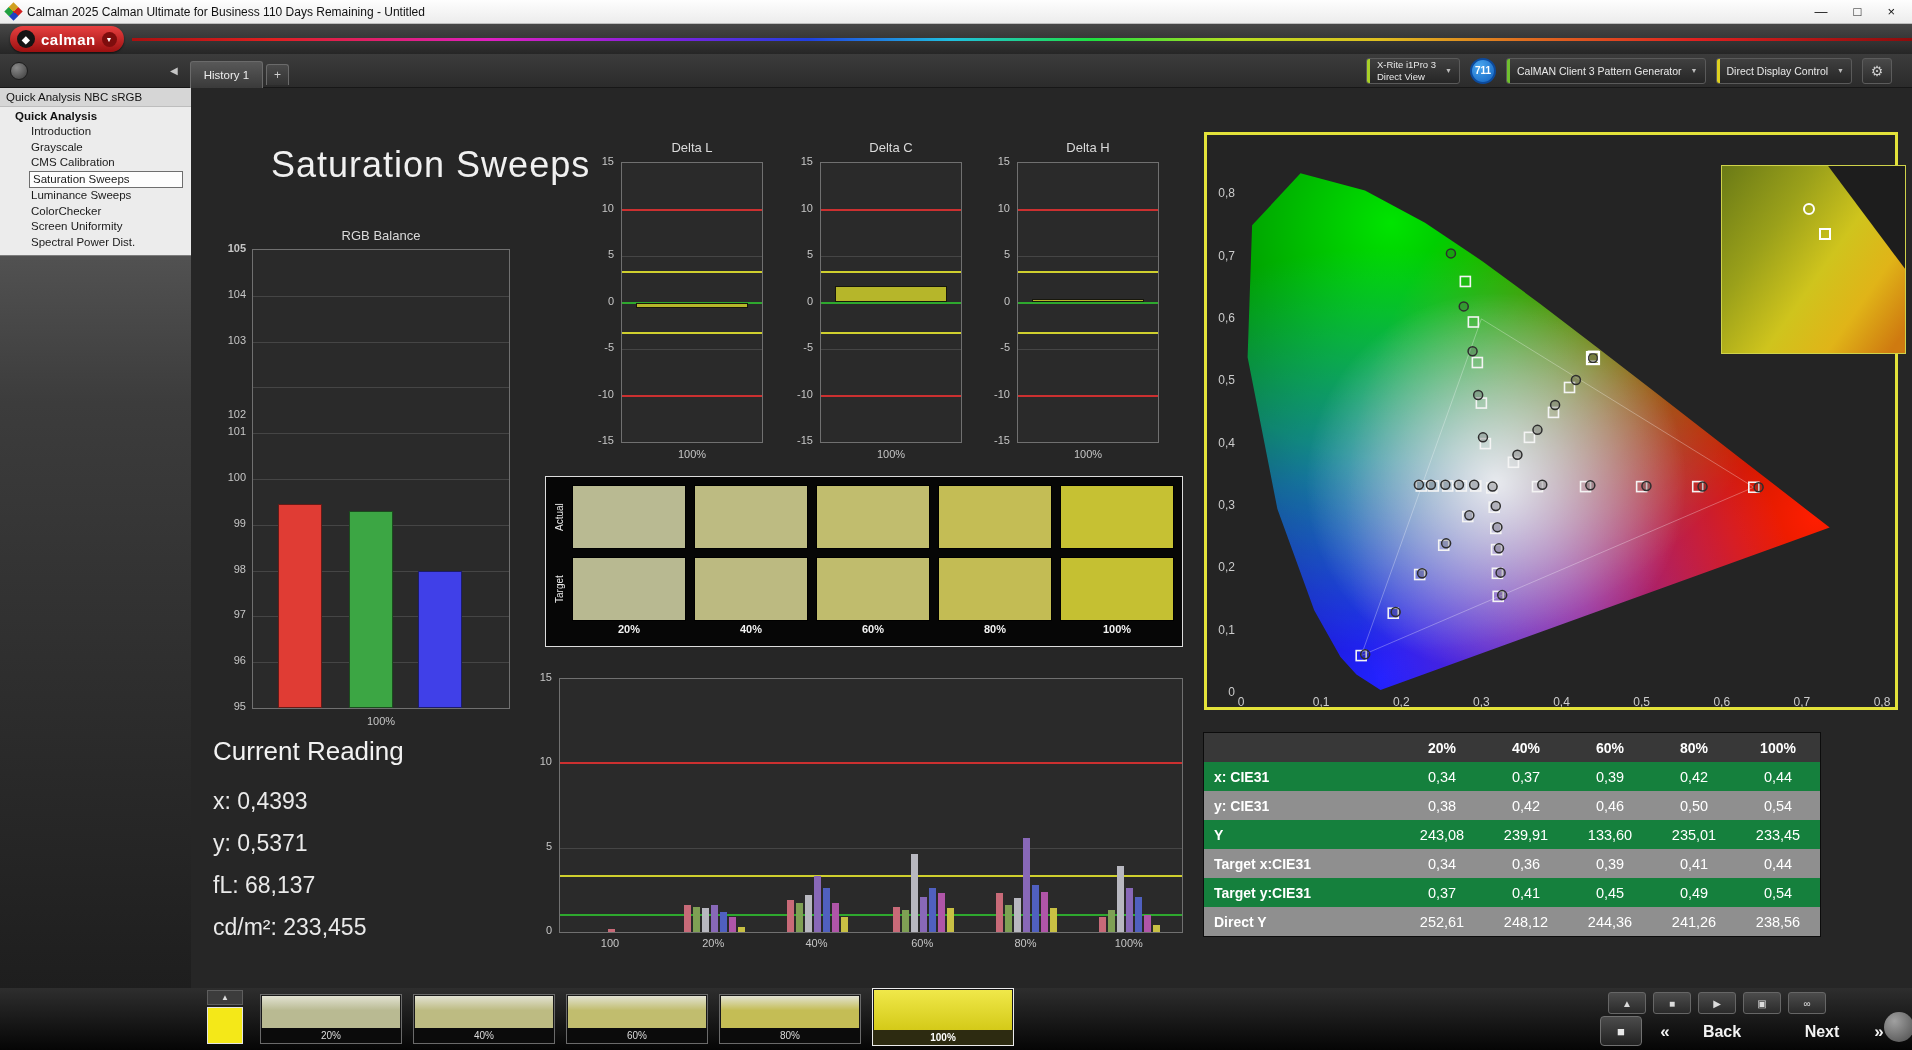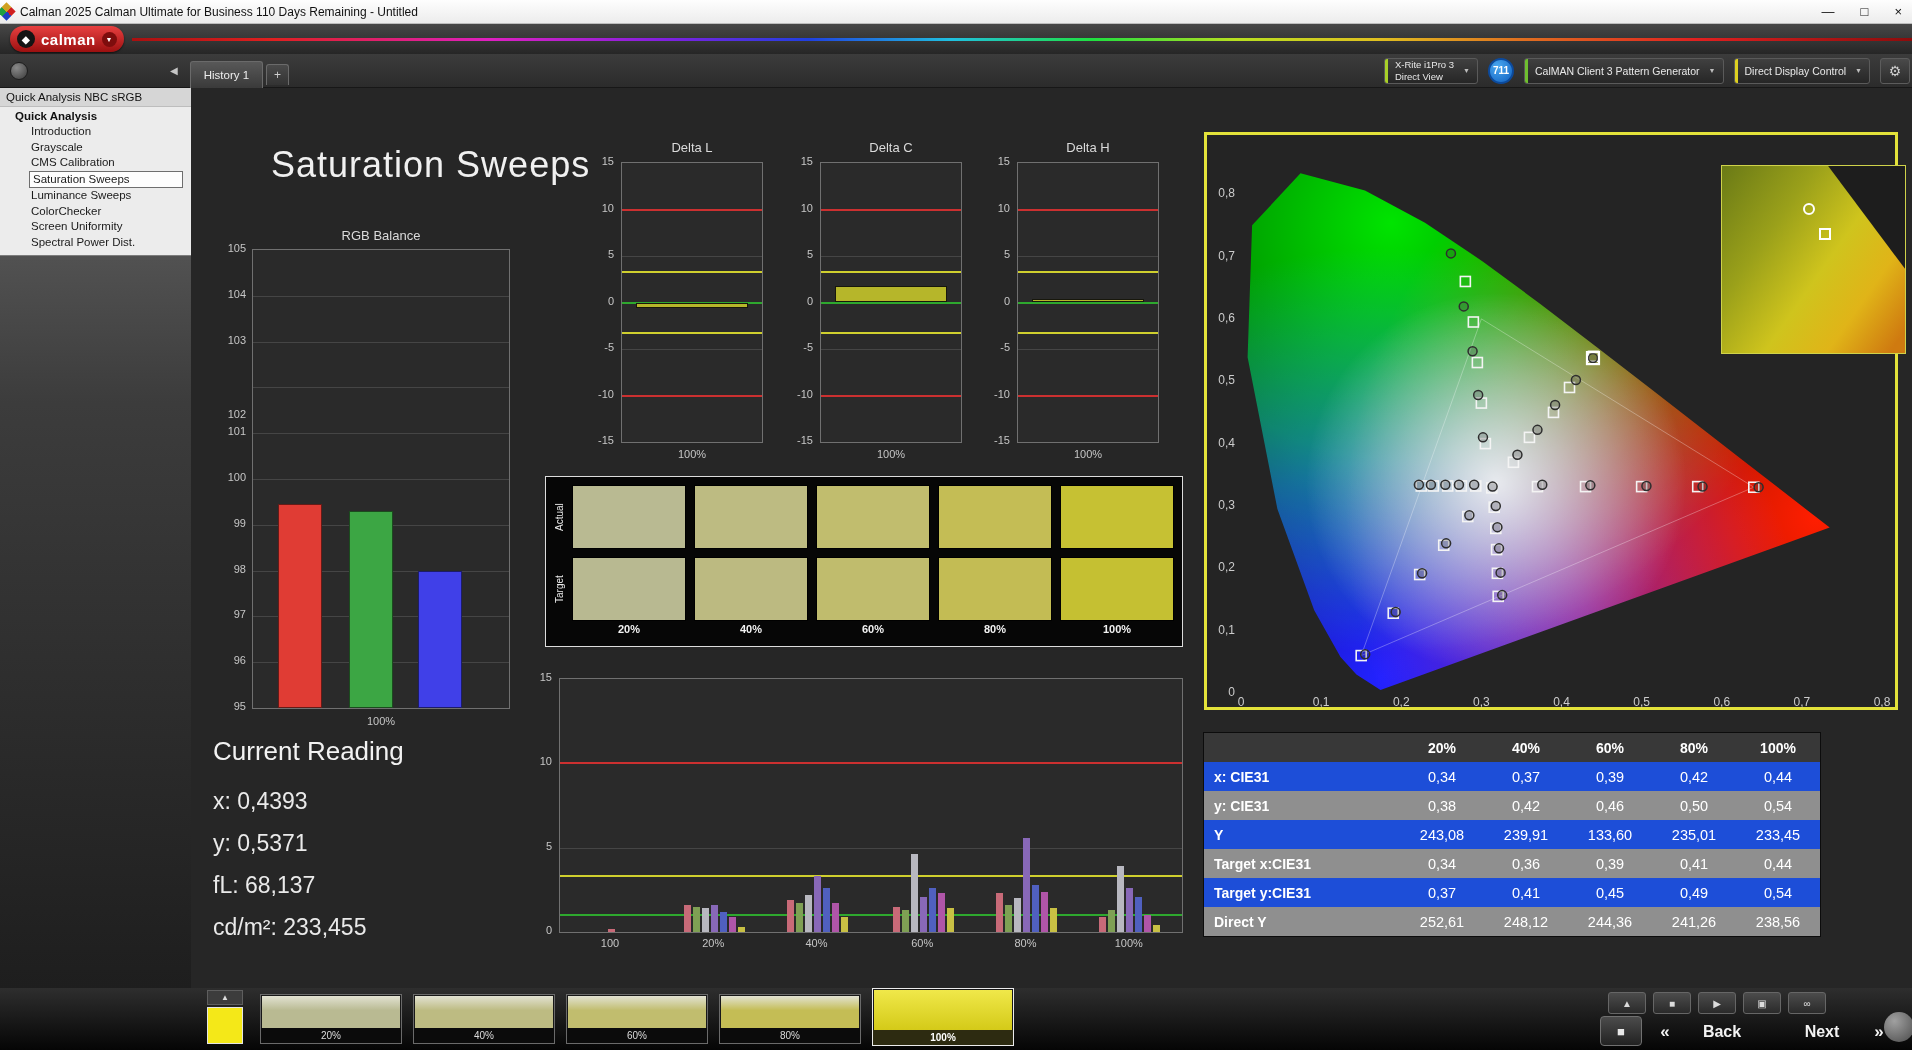--- a/index.html
+++ b/index.html
@@ -1,36 +1,36 @@
 <!DOCTYPE html>
 <html><head>
 <meta charset="utf-8">
 <style>
   *{margin:0;padding:0;box-sizing:border-box}
   html,body{width:1912px;height:1050px;overflow:hidden}
   body{position:relative;background:#262626;font-family:"Liberation Sans",sans-serif;-webkit-font-smoothing:antialiased}
   
-  #titlebar{position:absolute;left:0;top:0;width:100%;height:24px;background:linear-gradient(#fefefe,#ececec);border-bottom:1px solid #bdbdbd;display:flex;align-items:center;padding:0 0;gap:7px;z-index:30}
+  #titlebar{position:absolute;left:0;top:0;width:100%;height:24px;background:linear-gradient(#fefefe,#ececec);border-bottom:1px solid #bdbdbd;display:flex;align-items:center;padding:0 7px;gap:7px;z-index:30}
   #app-icon{width:13px;height:13px;transform:rotate(45deg);background:conic-gradient(#d02020 0 25%,#2040c0 25% 50%,#20a040 50% 75%,#d0a020 75%);flex:0 0 auto}
   .win-title{font-size:12px;color:#111;white-space:nowrap}
   .win-controls{margin-left:auto;display:flex;gap:26px;padding-right:10px}
   .win-btn{font-size:13px;color:#111;line-height:20px;cursor:default}
   
   #brandrow{position:absolute;left:0;top:24px;width:100%;height:30px;background:linear-gradient(#474747,#262626);display:flex;align-items:center;z-index:29}
   #logo{margin-left:10px;height:26px;border-radius:13px;background:linear-gradient(#e84040,#9c1010);display:flex;align-items:center;gap:6px;padding:0 7px;color:#fff;font-weight:bold;font-size:15px;letter-spacing:.5px;box-shadow:0 1px 2px rgba(0,0,0,.6)}
   .logo-mark{width:18px;height:18px;border-radius:50%;background:#141414;color:#fff;font-size:10px;display:flex;align-items:center;justify-content:center}
   .logo-caret{width:15px;height:15px;border-radius:50%;background:#7d0d0d;color:#fff;font-size:7px;display:flex;align-items:center;justify-content:center}
   #rainbow{flex:1;height:3px;margin-left:8px;background:linear-gradient(90deg,#a81010,#e02020 8%,#e020c0 20%,#8020e0 30%,#2040e0 38%,#20c0e0 46%,#20e040 54%,#b8e020 62%,#e0c020 70%,#e07020 78%,#e02020 88%,#8c0c0c)}
   
   #toolbarrow{position:absolute;left:0;top:54px;width:100%;height:34px;background:linear-gradient(#3c3c3c,#2b2b2b);border-bottom:1px solid #171717;display:flex;align-items:center;z-index:28}
   .tb-circle{margin-left:10px;width:18px;height:18px;border-radius:50%;background:radial-gradient(circle at 35% 30%,#8a8a8a,#3a3a3a);border:1px solid #1d1d1d}
   #sidebar-collapse{margin-left:142px;font-size:10px;color:#c6c6c6}
   .tab{margin-left:12px;margin-top:7px;align-self:flex-start;height:27px;padding:0 13px;background:linear-gradient(#585858,#3a3a3a);border:1px solid #6a6a6a;border-bottom:none;border-radius:3px 3px 0 0;display:flex;align-items:center;color:#ededed;font-size:11.5px}
   .addtab{margin-left:3px;margin-top:10px;height:21px;padding:0 7px;font-size:12px;color:#cfcfcf;background:linear-gradient(#4a4a4a,#333);border-radius:3px 3px 0 0}
-  .tb-right{margin-left:auto;display:flex;align-items:center;gap:10px;padding-right:2px}
+  .tb-right{margin-left:auto;display:flex;align-items:center;gap:10px;padding-right:20px}
   .dropdown{height:26px;background:linear-gradient(#404040,#262626);border:1px solid #5a5a5a;border-radius:3px;display:flex;align-items:center;color:#e8e8e8;font-size:10.5px;padding-right:7px;overflow:hidden}
   .dd-stripe{width:3px;align-self:stretch;margin-right:7px}
   .dd-2line{display:flex;flex-direction:column;line-height:1.2;font-size:9.5px}
   .dd-caret{margin-left:9px;font-size:7px;color:#bdbdbd}
   #badge{width:26px;height:26px;border-radius:50%;background:radial-gradient(circle at 35% 30%,#4aa8f0,#1060c0);border:2px solid #0c4a9c;color:#fff;font-size:10px;font-weight:bold;display:flex;align-items:center;justify-content:center}
   .sq-btn{width:30px;height:26px;background:linear-gradient(#4a4a4a,#2c2c2c);border:1px solid #5c5c5c;border-radius:3px;color:#cfcfcf;font-size:14px;display:flex;align-items:center;justify-content:center}
   
   #sidebar{position:absolute;left:0;top:88px;width:191px;bottom:62px;background:linear-gradient(180deg,#6a6a6a 0,#3c3c3c 35%,#1e1e1e 100%);z-index:5}
   #tree-panel{background:#ececec;border-bottom:1px solid #7d7d7d;padding-bottom:5px}
   #tree-header{background:#d6d6d6;font-size:11.5px;color:#111;padding:3px 6px;border-bottom:1px solid #bdbdbd}
@@ -97,21 +97,21 @@
   .inset-circle{position:absolute;left:44%;top:20%;width:12px;height:12px;border:2px solid #fff;border-radius:50%}
   .inset-square{position:absolute;left:53%;top:33%;width:12px;height:12px;border:2px solid #fff}
   
   #data-table{position:absolute;left:1012px;top:644px;width:618px;border:1px solid #0c0c0c}
   .thead,.trow{display:flex;height:29px;align-items:center}
   .thead{background:#383838}
   .th{flex:1;text-align:center;color:#fff;font-weight:bold;font-size:14px}
   .td{flex:1;text-align:center;color:#fff;font-size:14.5px}
   .th.labelcol,.td.labelcol{flex:0 0 196px;text-align:left;padding-left:10px}
   .td.labelcol{font-weight:bold;font-size:14px}
-  .trow.dark{background:#1d4ed8}
+  .trow.dark{background:#15803d}
   .trow.gray{background:#8f8f8f}
   
   #bottombar{position:absolute;left:0;bottom:0;width:100%;height:62px;background:linear-gradient(#2e2e2e,#050505);z-index:10}
   #swatch-tab{position:absolute;left:207px;top:2px;width:36px;height:15px;background:#3c3c3c;border:1px solid #5e5e5e;color:#dcdcdc;font-size:8px;text-align:center;line-height:13px}
   #current-swatch{position:absolute;left:207px;top:19px;width:36px;height:37px;background:#f4e818;border:1px solid #e4e4e4}
   .patch-btn{position:absolute;top:6px;width:142px;height:50px;border:1px solid #6a6a6a;background:#181818}
   .pb-color{position:absolute;left:1px;right:1px;top:1px;bottom:15px}
   .pb-label{position:absolute;left:0;right:0;bottom:0;height:15px;background:rgba(8,8,8,.78);color:#dcdcdc;font-size:10px;text-align:center;line-height:15px}
   .patch-btn.active{top:0;height:58px;border-color:#ececec}
   .patch-btn.active .pb-color{bottom:15px;background:linear-gradient(#f0e84a,#d4ca18)}
@@ -203,21 +203,21 @@
       <div class="ytick" style="top: 451px;">95</div>
       <div class="ytick" style="top: 405.2px;">96</div>
       <div class="ytick" style="top: 359.4px;">97</div>
       <div class="ytick" style="top: 313.6px;">98</div>
       <div class="ytick" style="top: 267.8px;">99</div>
       <div class="ytick" style="top: 222px;">100</div>
       <div class="ytick" style="top: 176.2px;">101</div>
       <div class="ytick" style="top: 129px; margin-top: 30px;">102</div>
       <div class="ytick" style="top: 84.6px;">103</div>
       <div class="ytick" style="top: 38.8px;">104</div>
-      <div class="ytick" style="top: -7px;">105</div>
+      <div class="ytick" style="top: -7px; font-weight: bold;">105</div>
     </div>
   <div class="plot" id="rgb-plot">
       <div class="gridline" style="top: 412.2px;"></div>
       <div class="gridline" style="top: 366.4px;"></div>
       <div class="gridline" style="top: 320.6px;"></div>
       <div class="gridline" style="top: 274.8px;"></div>
       <div class="gridline" style="top: 229px;"></div>
       <div class="gridline" style="top: 183.2px;"></div>
       <div class="gridline" style="top: 137.4px;"></div>
       <div class="gridline" style="top: 91.6px;"></div>

